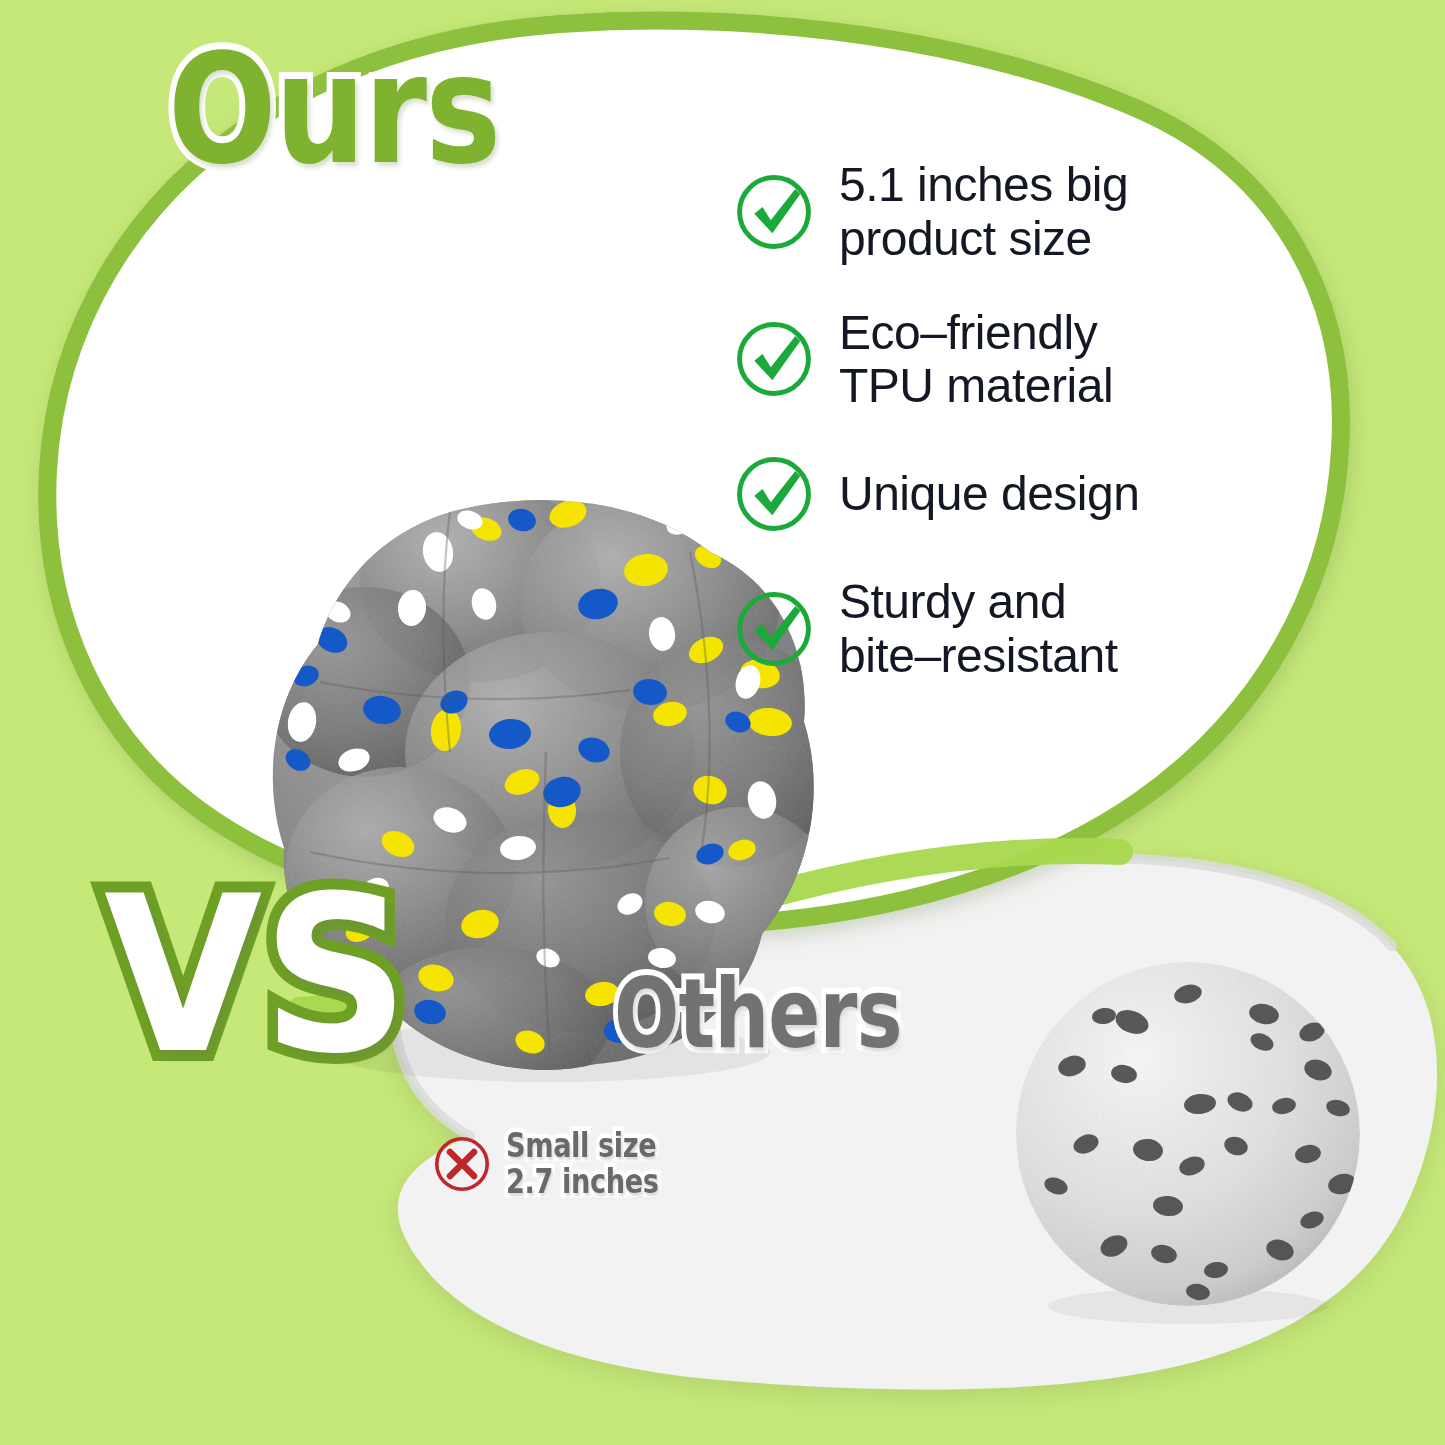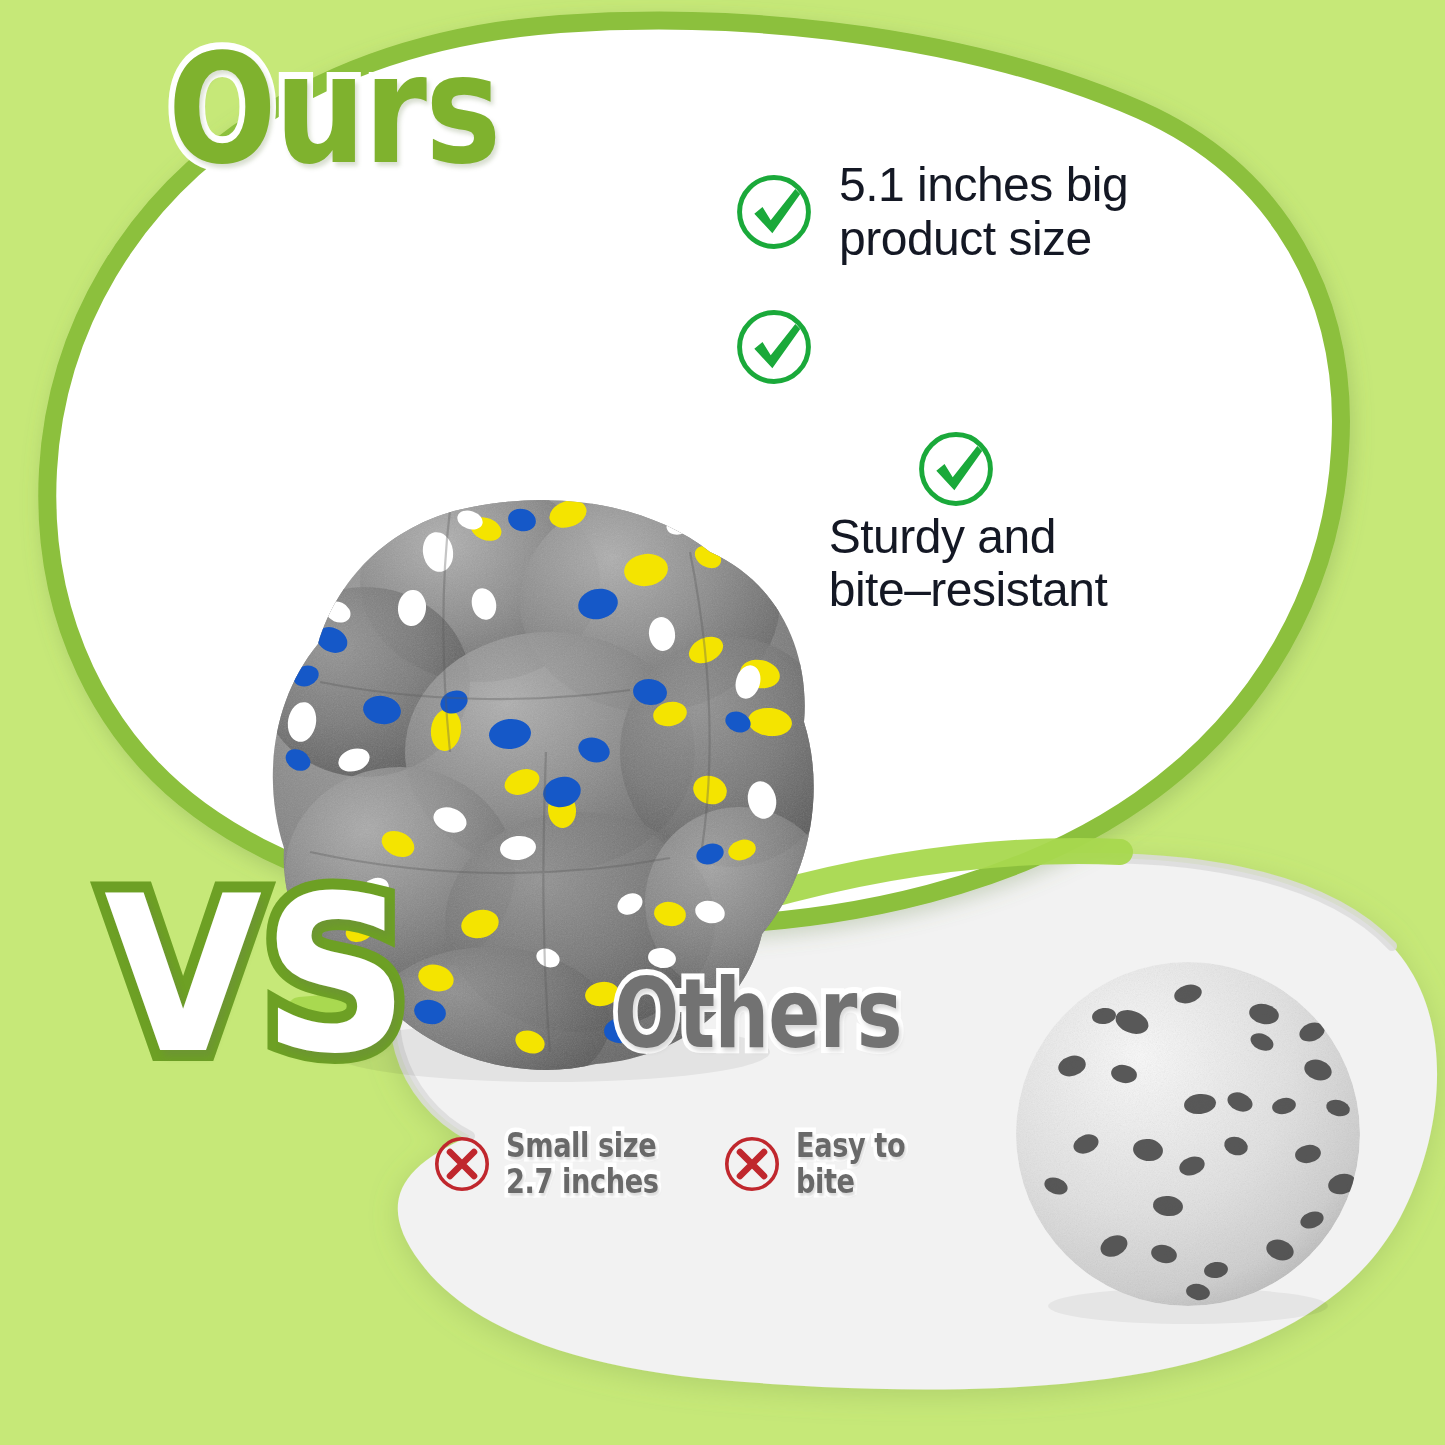--- a/index.html
+++ b/index.html
@@ -30,21 +30,21 @@
 
   
   .features{
     position:absolute;left:733px;top:158px;width:470px;
     z-index:6;
   }
   .feature-row{
     display:flex;align-items:center;
     margin-bottom:40px;
   }
-  .feature-row:last-child{margin-bottom:9px;flex-direction:column;}
+  .feature-row:last-child{margin-bottom:9px;}
   .check-icon{flex:0 0 auto;width:82px;height:82px;margin-right:24px;}
   .feature-text{
     font-family:"Liberation Sans", sans-serif;
     font-size:48px;line-height:1.12;
     color:#141824;letter-spacing:-.5px;
     white-space:pre-line;
   }
 
   
   .vs-title{
@@ -353,20 +353,31 @@
       <span class="feature-text">5.1 inches big
 product size</span>
     </div>
     <div class="feature-row">
       <span class="check-icon">
         <svg viewBox="0 0 100 100" width="82" height="82">
           <circle cx="50" cy="50" r="42" fill="none" stroke="#1aa93a" stroke-width="6"></circle>
           <path d="M26,52 L36,44 L46,60 L76,22 L82,28 L48,76 Z" fill="#1aa93a"></path>
         </svg>
       </span>
+      <span class="feature-text">Eco–friendly
+TPU material</span>
+    </div>
+    <div class="feature-row">
+      <span class="check-icon">
+        <svg viewBox="0 0 100 100" width="82" height="82">
+          <circle cx="50" cy="50" r="42" fill="none" stroke="#1aa93a" stroke-width="6"></circle>
+          <path d="M26,52 L36,44 L46,60 L76,22 L82,28 L48,76 Z" fill="#1aa93a"></path>
+        </svg>
+      </span>
+      <span class="feature-text">Unique design</span>
     </div>
     <div class="feature-row">
       <span class="check-icon">
         <svg viewBox="0 0 100 100" width="82" height="82">
           <circle cx="50" cy="50" r="42" fill="none" stroke="#1aa93a" stroke-width="6"></circle>
           <path d="M26,52 L36,44 L46,60 L76,22 L82,28 L48,76 Z" fill="#1aa93a"></path>
         </svg>
       </span>
       <span class="feature-text">Sturdy and
 bite–resistant</span>
@@ -381,24 +392,15 @@
     <div class="con-row">
       <span class="x-icon">
         <svg viewBox="0 0 100 100" width="60" height="60">
           <circle cx="50" cy="50" r="42" fill="none" stroke="#c0272d" stroke-width="6"></circle>
           <path d="M30,30 L70,70 M70,30 L30,70" stroke="#c0272d" stroke-width="11" stroke-linecap="round"></path>
         </svg>
       </span>
       <span class="con-text">Small size
 2.7 inches</span>
     </div>
-    <div class="con-row">
-      <span class="x-icon">
-        <svg viewBox="0 0 100 100" width="60" height="60">
-          <circle cx="50" cy="50" r="42" fill="none" stroke="#c0272d" stroke-width="6"></circle>
-          <path d="M30,30 L70,70 M70,30 L30,70" stroke="#c0272d" stroke-width="11" stroke-linecap="round"></path>
-        </svg>
-      </span>
-      <span class="con-text">Easy to bite</span>
-    </div>
   </div>
 
 </div>
 
 </body></html>

